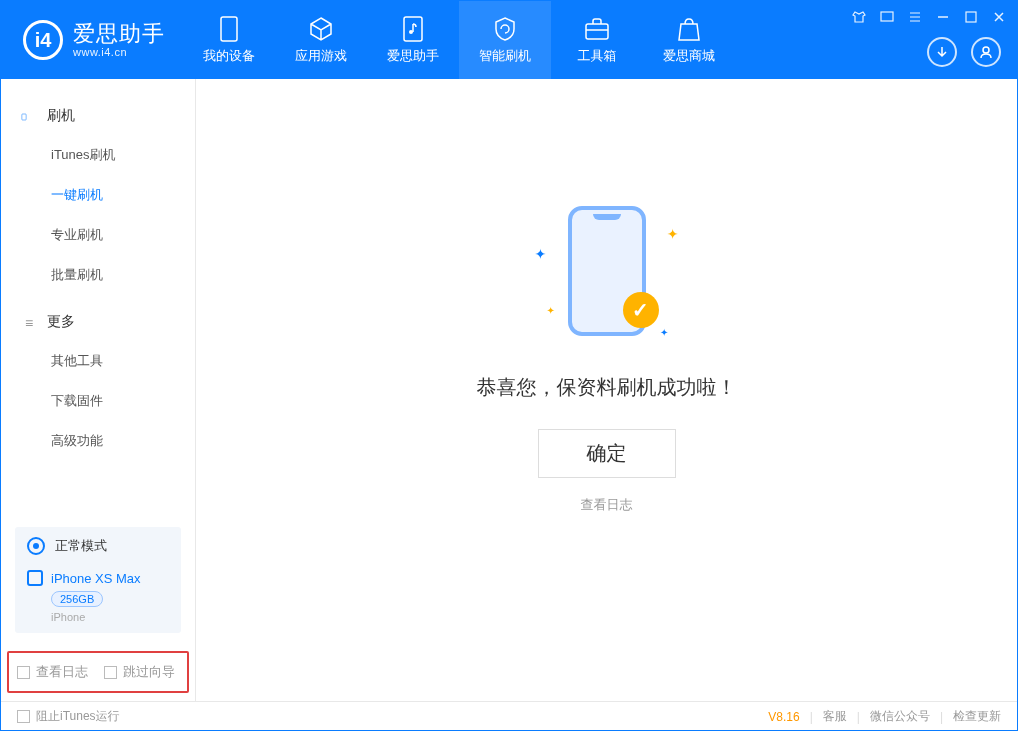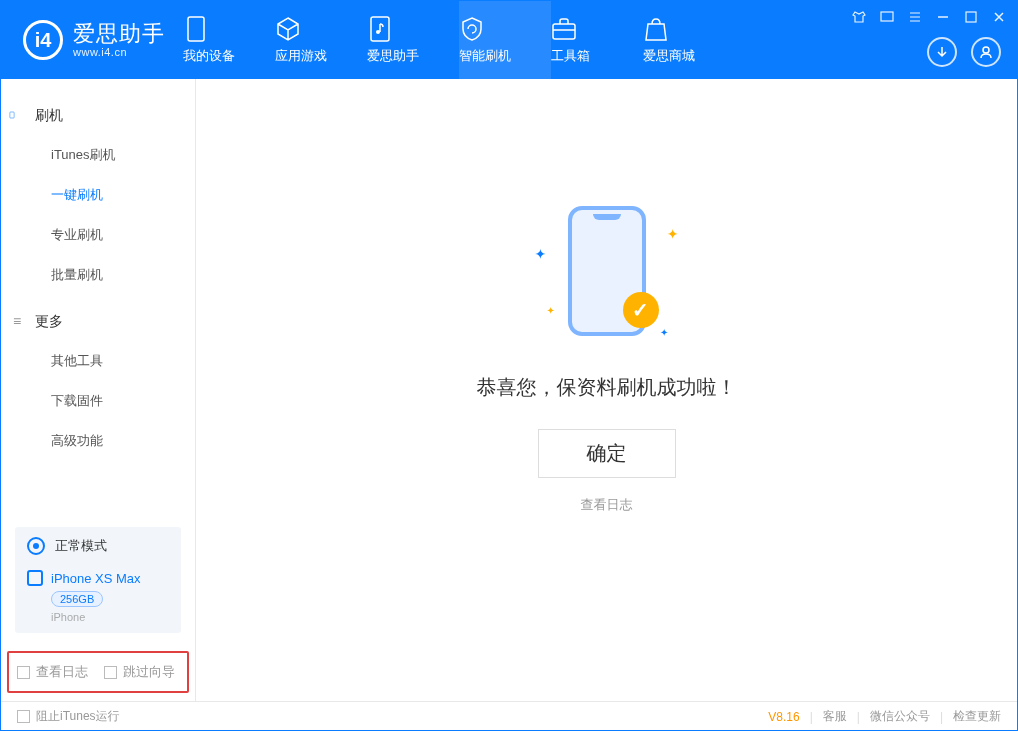--- a/index.html
+++ b/index.html
@@ -5,34 +5,34 @@
 * { margin: 0; padding: 0; box-sizing: border-box; font-family: "Microsoft YaHei", Arial, sans-serif; }
 body { background: #fff; width: 1018px; height: 731px; overflow: hidden; border: 1px solid #0a7cff; }
 
 
 .header { height: 78px; background: linear-gradient(to bottom, #0a7cff, #0a7cff); display: flex; align-items: stretch; color: #fff; position: relative; }
 .logo-area { display: flex; align-items: center; padding: 0 18px 0 22px; }
 .logo-mark { width: 40px; height: 40px; border: 3px solid #fff; border-radius: 50%; display: flex; align-items: center; justify-content: center; font-weight: bold; font-size: 20px; color: #fff; margin-right: 10px; }
 .logo-text { font-size: 22px; font-weight: 500; letter-spacing: 1px; line-height: 1.1; }
 .logo-sub { font-size: 11px; opacity: 0.9; letter-spacing: 0.5px; }
 .nav { display: flex; align-items: stretch; }
-.nav-item { width: 92px; display: flex; flex-direction: column; justify-content: center; cursor: pointer; position: relative; }
+.nav-item { width: 92px; display: flex; flex-direction: column; align-items: center; justify-content: center; cursor: pointer; position: relative; }
 .nav-item.active { background: rgba(255,255,255,0.12); }
 .nav-icon { width: 26px; height: 26px; margin-bottom: 5px; display: flex; align-items: center; justify-content: center; }
 .nav-label { font-size: 13px; }
 .header-right { position: absolute; right: 10px; top: 8px; display: flex; gap: 12px; align-items: center; }
 .hr-icon { width: 16px; height: 16px; cursor: pointer; display: flex; align-items: center; justify-content: center; opacity: 0.9; }
 .header-circles { position: absolute; right: 16px; bottom: 12px; display: flex; gap: 14px; }
 .circle-btn { width: 30px; height: 30px; border: 2px solid rgba(255,255,255,0.8); border-radius: 50%; display: flex; align-items: center; justify-content: center; cursor: pointer; }
 
 
 .body { display: flex; height: 622px; }
 .sidebar { width: 195px; border-right: 1px solid #e8e8e8; padding-top: 18px; position: relative; }
 .side-group { margin-bottom: 8px; }
-.side-header { display: flex; align-items: flex-start; padding: 10px 8px; color: #333; font-size: 14px; font-weight: 500; }
+.side-header { display: flex; align-items: flex-end; padding: 10px 20px; color: #333; font-size: 14px; font-weight: 500; }
 .side-header svg, .side-header .sh-icon { margin-right: 10px; width: 16px; height: 16px; display: inline-flex; align-items: center; justify-content: center; }
 .side-item { padding: 11px 20px 11px 50px; font-size: 13px; color: #555; cursor: pointer; }
 .side-item.active { color: #0a7cff; }
 
 .mode-box { position: absolute; bottom: 136px; left: 14px; right: 14px; background: #f2f6fb; border-radius: 3px; padding: 10px 12px; display: flex; align-items: center; font-size: 13px; color: #333; }
 .mode-icon { width: 18px; height: 18px; border: 2px solid #0a7cff; border-radius: 50%; margin-right: 10px; position: relative; }
 .mode-icon::after { content: ""; position: absolute; width: 6px; height: 6px; background: #0a7cff; border-radius: 50%; top: 4px; left: 4px; }
 
 .device-box { position: absolute; bottom: 68px; left: 14px; right: 14px; background: #f2f6fb; border-radius: 3px; padding: 10px 12px; }
 .device-row1 { display: flex; align-items: center; gap: 8px; }

